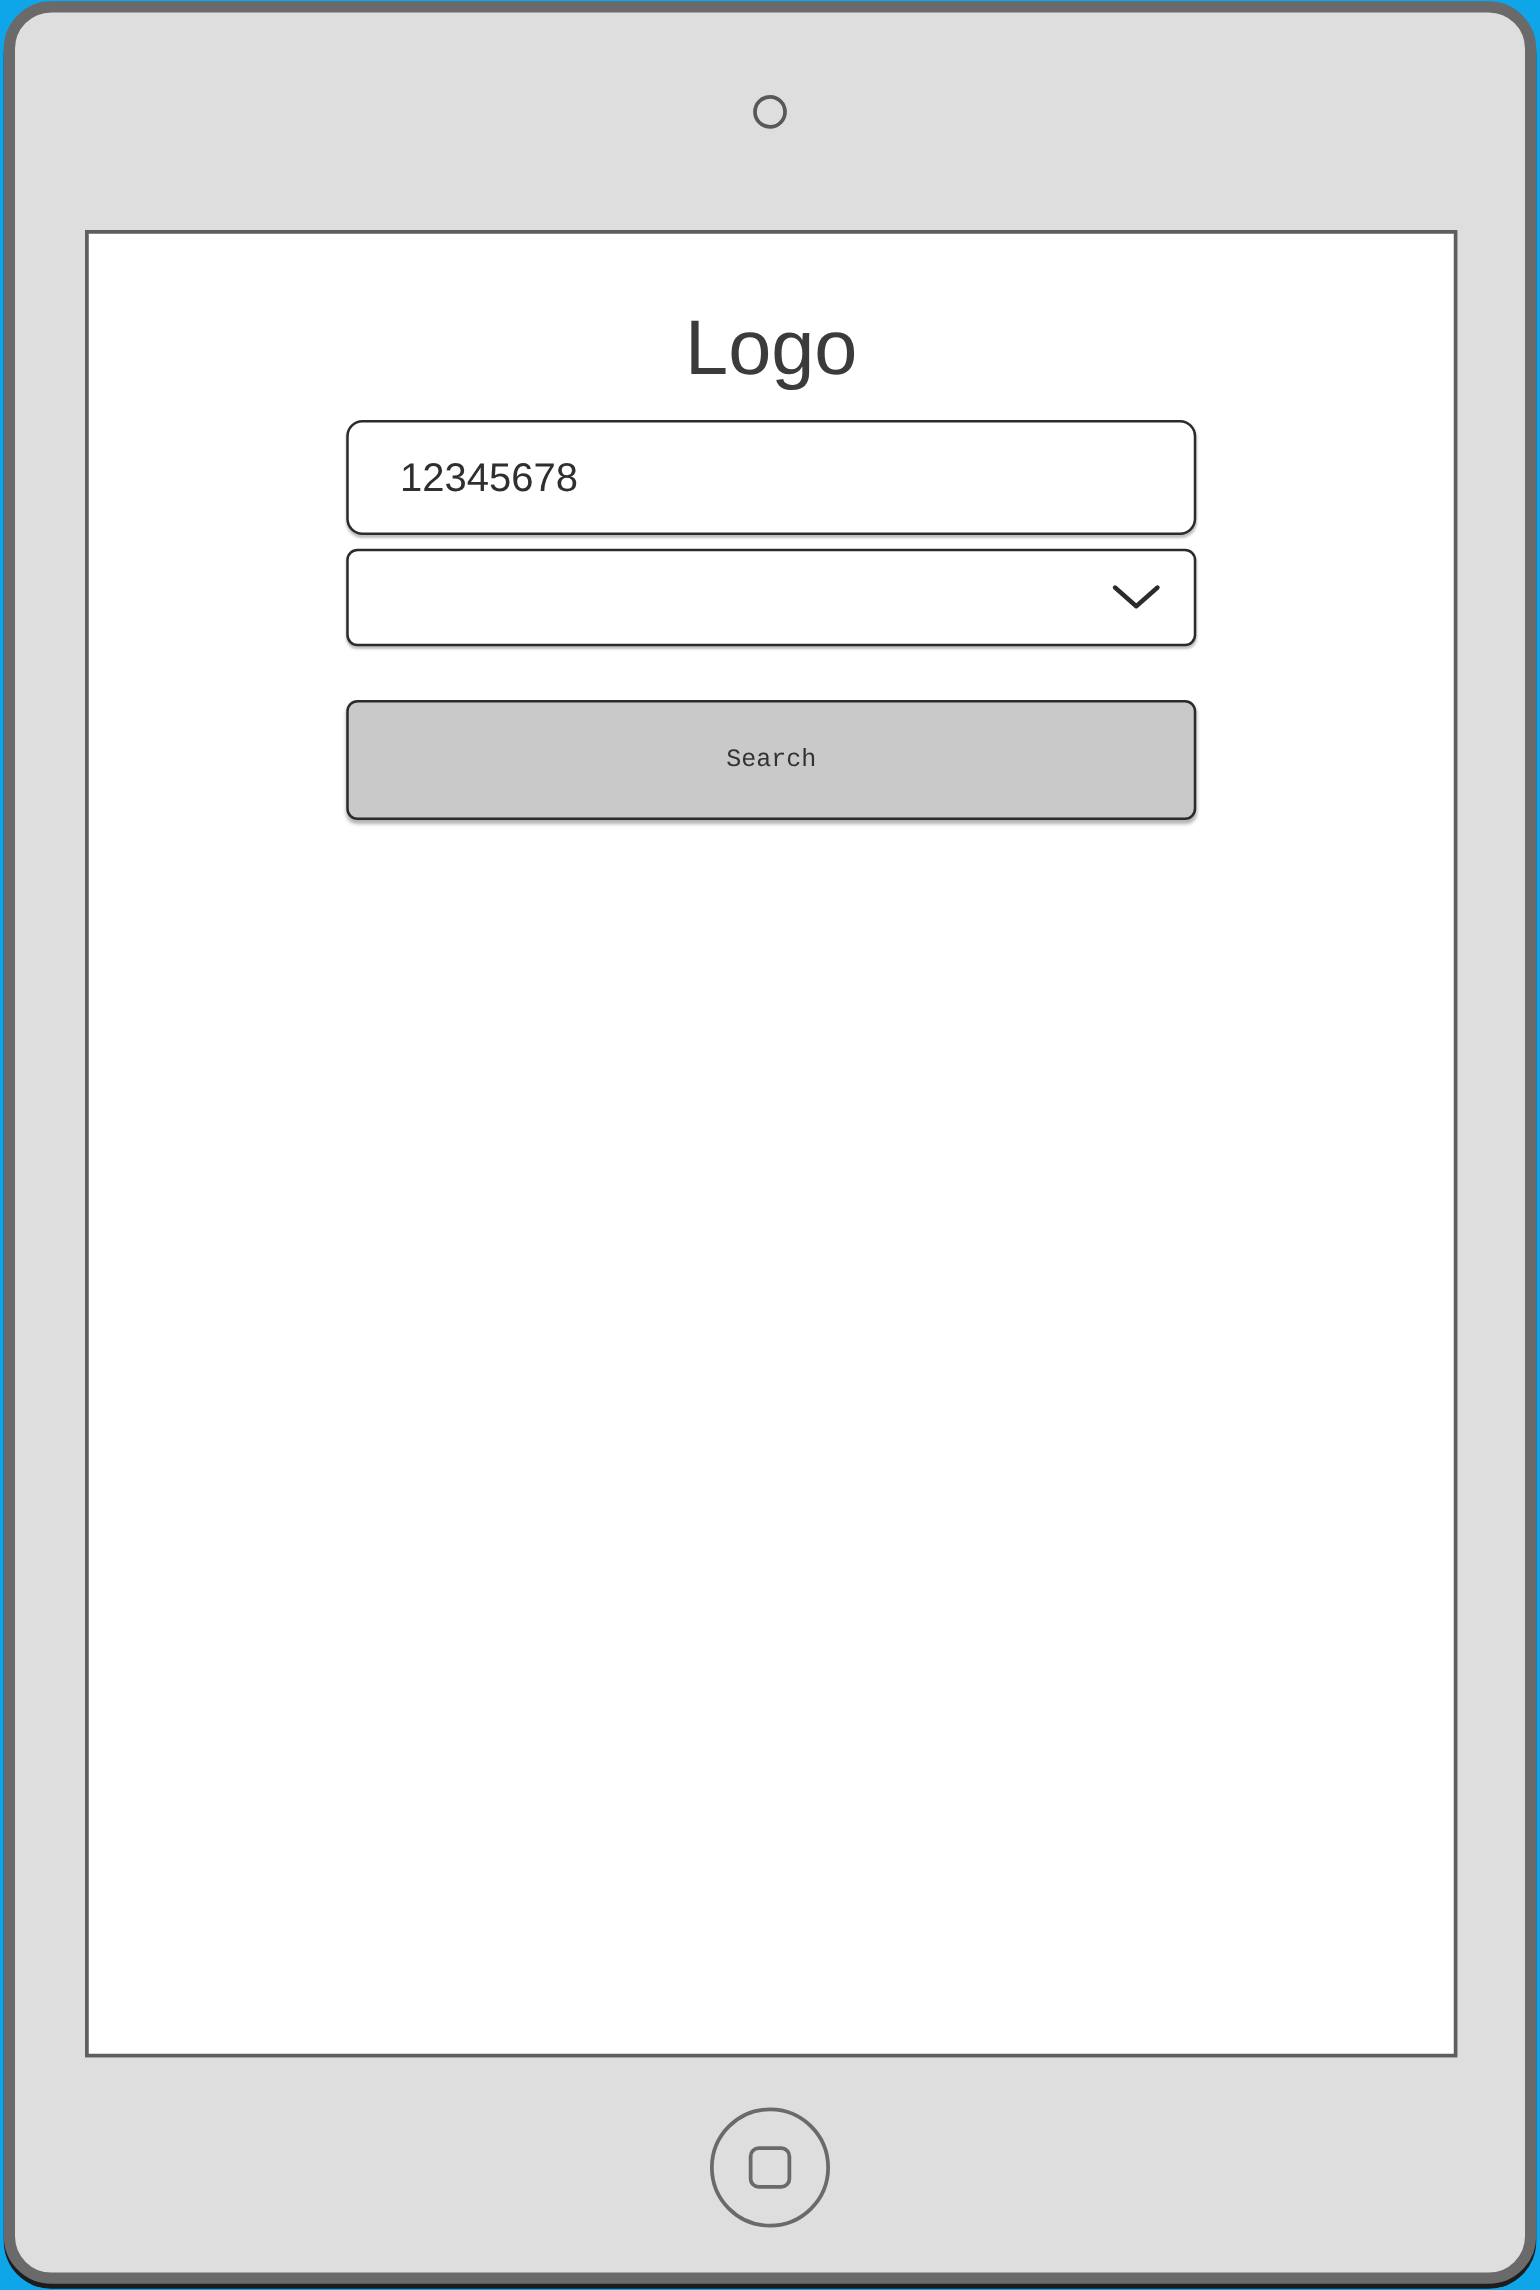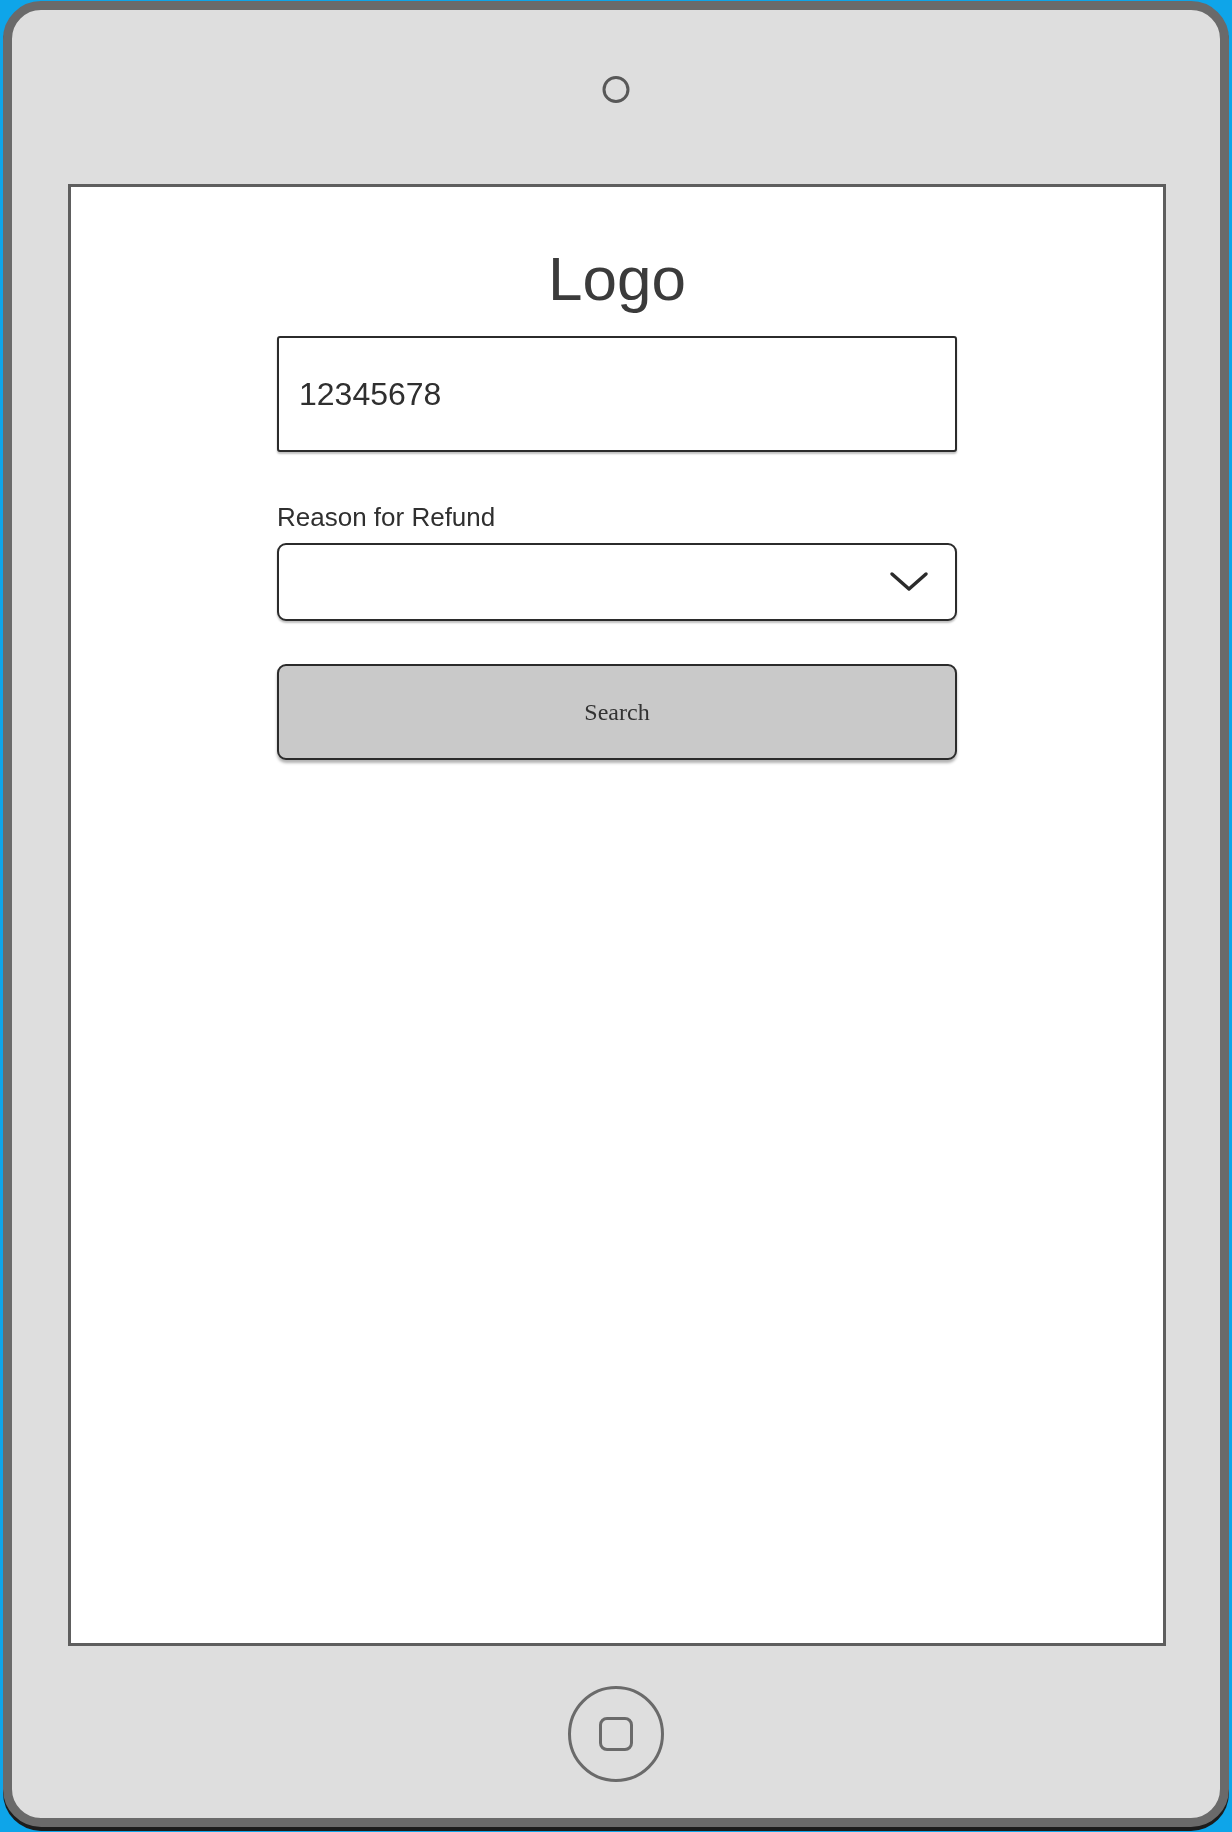--- a/index.html
+++ b/index.html
@@ -90,29 +90,29 @@
     font-size: 26px;
     line-height: 30px;
     color: #2f2f2f;
   }
   .label-reference { margin-top: 200px; }
   .label-reason    { margin-top: 50px; }
   .text-input {
     display: block;
     box-sizing: border-box;
     width: 100%;
-    height: 116px;
+    height: 92px;
     margin-top: 22px;
     border: 2.5px solid #2b2b2b;
-    border-radius: 3px;
+    border-radius: 13px;
     background: #ffffff;
     font-family: "Liberation Sans", "DejaVu Sans", sans-serif;
     font-size: 32px;
     color: #2f2f2f;
-    padding: 0 20px;
+    padding: 0 41px;
     box-shadow: 0 2px 2px rgba(0,0,0,0.25);
     outline: none;
   }
   .select-box {
     box-sizing: border-box;
     width: 100%;
     height: 78px;
     margin-top: 11px;
     border: 2.5px solid #2b2b2b;
     border-radius: 9px;
@@ -134,22 +134,22 @@
   }
   .search-btn {
     box-sizing: border-box;
     display: block;
     width: 100%;
     height: 96px;
     margin-top: 43px;
     border: 2.5px solid #2b2b2b;
     border-radius: 9px;
     background: #c9c9c9;
-    font-family: Liberation Serif, serif;
-    font-size: 24px;
+    font-family: Liberation Mono, monospace;
+    font-size: 20px;
     color: #333333;
     box-shadow: 0 3px 3px rgba(0,0,0,0.3);
     cursor: pointer;
   }
 </style>
 </head>
 <body>
 
 <div class="canvas">
 
@@ -159,21 +159,20 @@
 
   <div class="screen">
 
     <h1 class="logo">Logo</h1>
 
     <div class="form">
 
 
       <input class="text-input" type="text" value="12345678" style="">
 
-      <label class="field-label label-reason">Reason for Refund</label>
 
       <div class="select-box" role="combobox" aria-label="Reason for Refund">
         <span class="select-value"></span>
         <span class="chevron">
           <svg width="40" height="22" viewBox="0 0 40 22">
             <polyline points="3,3 20,18 37,3" fill="none" stroke="#2b2b2b" stroke-width="3.5" stroke-linecap="round" stroke-linejoin="round"></polyline>
           </svg>
         </span>
       </div>
 

